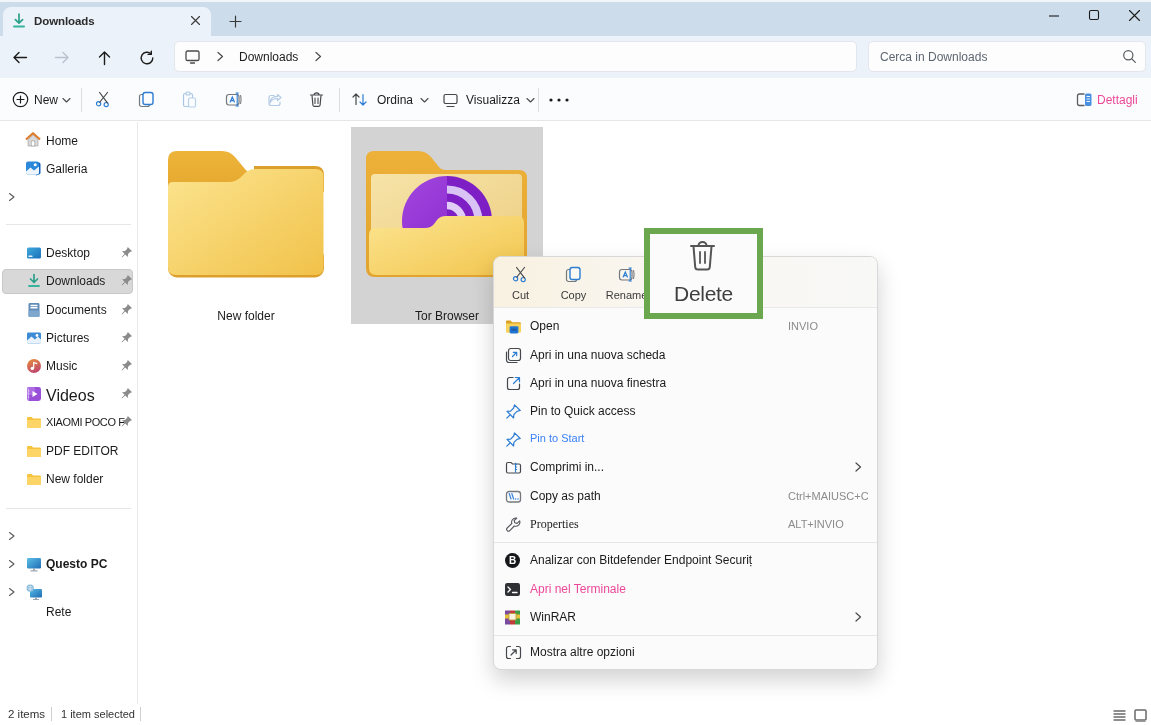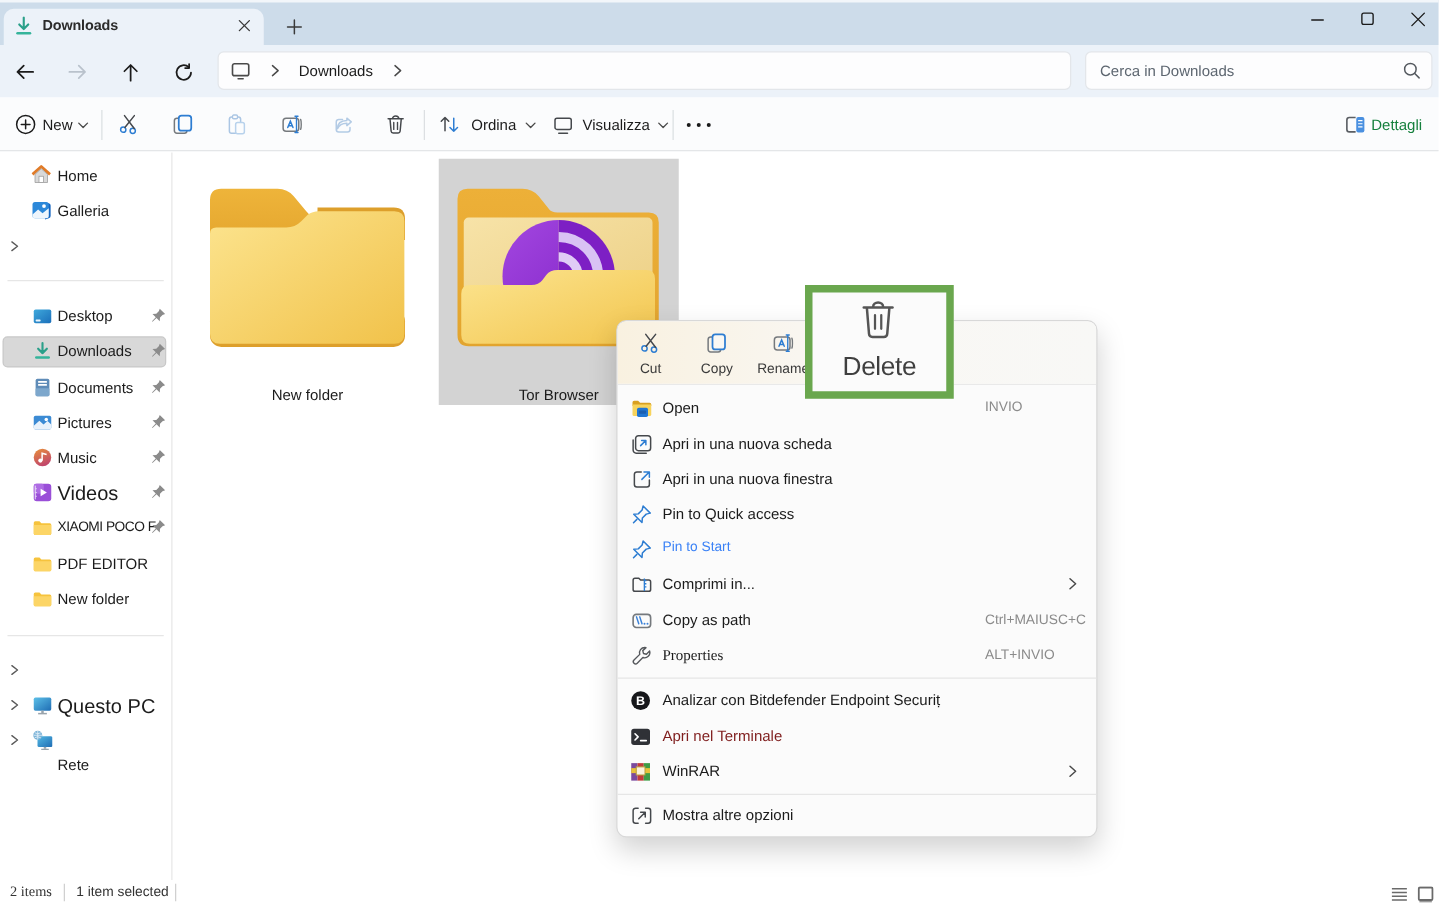--- a/index.html
+++ b/index.html
@@ -141,21 +141,21 @@
     <circle cx="3" cy="3" r="1.6" fill="#1b1b1b"></circle>
       <circle cx="11" cy="3" r="1.6" fill="#1b1b1b"></circle>
       <circle cx="19" cy="3" r="1.6" fill="#1b1b1b"></circle>
   </svg>
 
   <svg class="abs" style="left:1076px;top:92px;" width="17" height="16" viewBox="0 0 17 16">
     <path d="M8.5 2 H3.5 q-2 0 -2 2 v7.5 q0 2 2 2 h5" fill="none" stroke="#5a5e63" stroke-width="1.3"></path>
     <rect x="9" y="1.5" width="6.5" height="12.5" rx="1.6" fill="#4a90e0"></rect>
     <path d="M10.5 4.5 h3.5 M10.5 7 h3.5 M10.5 9.5 h3.5" stroke="#fff" stroke-width="0.9"></path>
   </svg>
-  <div class="abs txt" style="left:1097px;top:93px;font-size:12px;color:#15803d;">Dettagli</div>
+  <div class="abs txt" style="left:1097px;top:93px;font-size:12px;color:#ec4899;">Dettagli</div>
 
   <div class="abs" style="left:137px;top:122px;width:1px;height:582px;background:#e8e8e8;"></div>
 
   <svg class="abs" style="left:25px;top:132px;" width="16" height="16" viewBox="0 0 16 16">
     <path d="M1 7.5 L8 1.2 L15 7.5" fill="none" stroke="#e07b28" stroke-width="2.2" stroke-linejoin="round"></path>
     <path d="M3 7.5 L8 3 L13 7.5 V14 H3 Z" fill="#d9d9d9"></path>
     <path d="M3 7.5 L8 3 L13 7.5 V14 H3 Z" fill="none" stroke="#9a9a9a" stroke-width="0.6"></path>
     <rect x="6.2" y="9" width="3.6" height="5" fill="#fff" stroke="#9a9a9a" stroke-width="0.6"></rect>
   </svg>
   <div class="abs txt" style="left:46px;top:134px;font-size:12px;color:#1b1b1b;">Home</div>
@@ -249,21 +249,21 @@
     <defs>
         <linearGradient id="qpc" x1="0" y1="0" x2="1" y2="1">
           <stop offset="0" stop-color="#5cc0e8"></stop>
           <stop offset="1" stop-color="#1f6db4"></stop>
         </linearGradient>
       </defs>
     <rect x="1" y="2" width="14" height="10.5" rx="1.3" fill="url(#qpc)"></rect>
     <rect x="7" y="12.5" width="2" height="2" fill="#9aa4ac"></rect>
     <rect x="4.5" y="14.3" width="7" height="1.2" fill="#9aa4ac"></rect>
   </svg>
-  <div class="abs txt" style="left:46px;top:557px;font-size:16px;color:#1b1b1b;">Questo PC</div>
+  <div class="abs txt" style="left:46px;top:557px;font-size:12px;color:#1b1b1b;font-weight:bold;">Questo PC</div>
 
   <svg class="abs" style="left:26px;top:584px;" width="16" height="16" viewBox="0 0 16 16">
     <defs>
         <linearGradient id="rete" x1="0" y1="0" x2="1" y2="1">
           <stop offset="0" stop-color="#54b9e4"></stop>
           <stop offset="1" stop-color="#1f6db4"></stop>
         </linearGradient>
       </defs>
     <rect x="4" y="5" width="12" height="8.5" rx="1.2" fill="url(#rete)"></rect>
     <rect x="9" y="13.5" width="2" height="1.5" fill="#9aa4ac"></rect>
@@ -440,21 +440,21 @@
   <svg class="abs" style="left:504px;top:552px;" width="17" height="17" viewBox="0 0 17 17">
     <circle cx="8.5" cy="8.5" r="7.5" fill="#16171a"></circle>
     <text x="8.5" y="12.1" text-anchor="middle" font-family="Liberation Sans" font-size="10" font-weight="bold" fill="#fff">B</text>
   </svg>
   <div class="abs txt" style="left:530px;top:553px;font-size:12px;color:#1b1b1b;">Analizar con Bitdefender Endpoint Securiṭ</div>
   <svg class="abs" style="left:504px;top:581px;" width="17" height="17" viewBox="0 0 17 17">
     <rect x="1" y="2" width="15" height="13" rx="2.2" fill="#2f3136"></rect>
     <path d="M4 6 L6.5 8.5 L4 11" fill="none" stroke="#fff" stroke-width="1.3" stroke-linecap="round" stroke-linejoin="round"></path>
     <path d="M8.5 11.5 h4.5" stroke="#fff" stroke-width="1.3" stroke-linecap="round"></path>
   </svg>
-  <div class="abs txt" style="left:530px;top:582px;font-size:12px;color:#7f1d1d;">Apri nel Terminale</div>
+  <div class="abs txt" style="left:530px;top:582px;font-size:12px;color:#ec4899;">Apri nel Terminale</div>
   <svg class="abs" style="left:504px;top:609px;" width="17" height="17" viewBox="0 0 17 17">
     <rect x="1" y="1.5" width="5" height="14" fill="#7a4a9e"></rect>
     <rect x="6" y="1.5" width="5" height="14" fill="#c23b3b"></rect>
     <rect x="11" y="1.5" width="5" height="14" fill="#3f9c46"></rect>
     <rect x="1" y="5.5" width="15" height="4" fill="#e8c23a"></rect>
     <rect x="5" y="4.5" width="7" height="6.5" fill="#faf3dd" stroke="#b99b3a" stroke-width="0.8"></rect>
   </svg>
   <div class="abs txt" style="left:530px;top:610px;font-size:12px;color:#1b1b1b;">WinRAR</div>
   <div class="abs" style="left:494px;top:635px;width:383px;height:1px;background:#e6e6e6;"></div>
   <svg class="abs" style="left:505px;top:644px;" width="17" height="17" viewBox="0 0 17 17">
@@ -472,21 +472,21 @@
 
   <div class="abs" style="left:644px;top:228px;width:119px;height:91px;background:#fbfbfb;border:6px solid #6aa74e;"></div>
   <svg class="abs" style="left:688px;top:239px;" width="29" height="33" viewBox="0 0 29 33">
     <path d="M3 7 H26" stroke="#555" stroke-width="2" stroke-linecap="round"></path>
     <path d="M10.5 6.5 a4 3.6 0 0 1 8 0" fill="none" stroke="#555" stroke-width="2"></path>
     <path d="M5.5 7.3 L7.2 28 a2.8 2.8 0 0 0 2.8 2.6 h9 a2.8 2.8 0 0 0 2.8 -2.6 L23.5 7.3" fill="none" stroke="#555" stroke-width="2"></path>
     <path d="M12 13 v11 M17 13 v11" stroke="#555" stroke-width="1.8" stroke-linecap="round"></path>
   </svg>
   <div class="abs txt" style="left:644px;top:282px;width:119px;text-align:center;font-size:21px;color:#3f3f3f;letter-spacing:-0.3px;">Delete</div>
 
-  <div class="abs txt" style="left:8px;top:708px;font-size:11.5px;color:#333;font-family:Liberation Serif, serif;">2 items</div>
+  <div class="abs txt" style="left:8px;top:708px;font-size:11.5px;color:#333;">2 items</div>
   <div class="abs" style="left:51px;top:707px;width:1px;height:14px;background:#d0d0d0;"></div>
   <div class="abs txt" style="left:61px;top:708px;font-size:11px;color:#333;">1 item selected</div>
   <div class="abs" style="left:140px;top:707px;width:1px;height:14px;background:#d0d0d0;"></div>
   <svg class="abs" style="left:1113px;top:710px;" width="13" height="11" viewBox="0 0 13 11">
     <path d="M0.5 1 h12 M0.5 4 h12 M0.5 7 h12 M0.5 10 h12" stroke="#6a6a6a" stroke-width="1.3"></path>
   </svg>
   <svg class="abs" style="left:1134px;top:709px;" width="13" height="13" viewBox="0 0 13 13">
     <rect x="1" y="1" width="11" height="10" rx="1" fill="none" stroke="#6a6a6a" stroke-width="1.5"></rect>
     <path d="M1.5 12.5 h10" stroke="#9a9a9a" stroke-width="1.3"></path>
   </svg>

